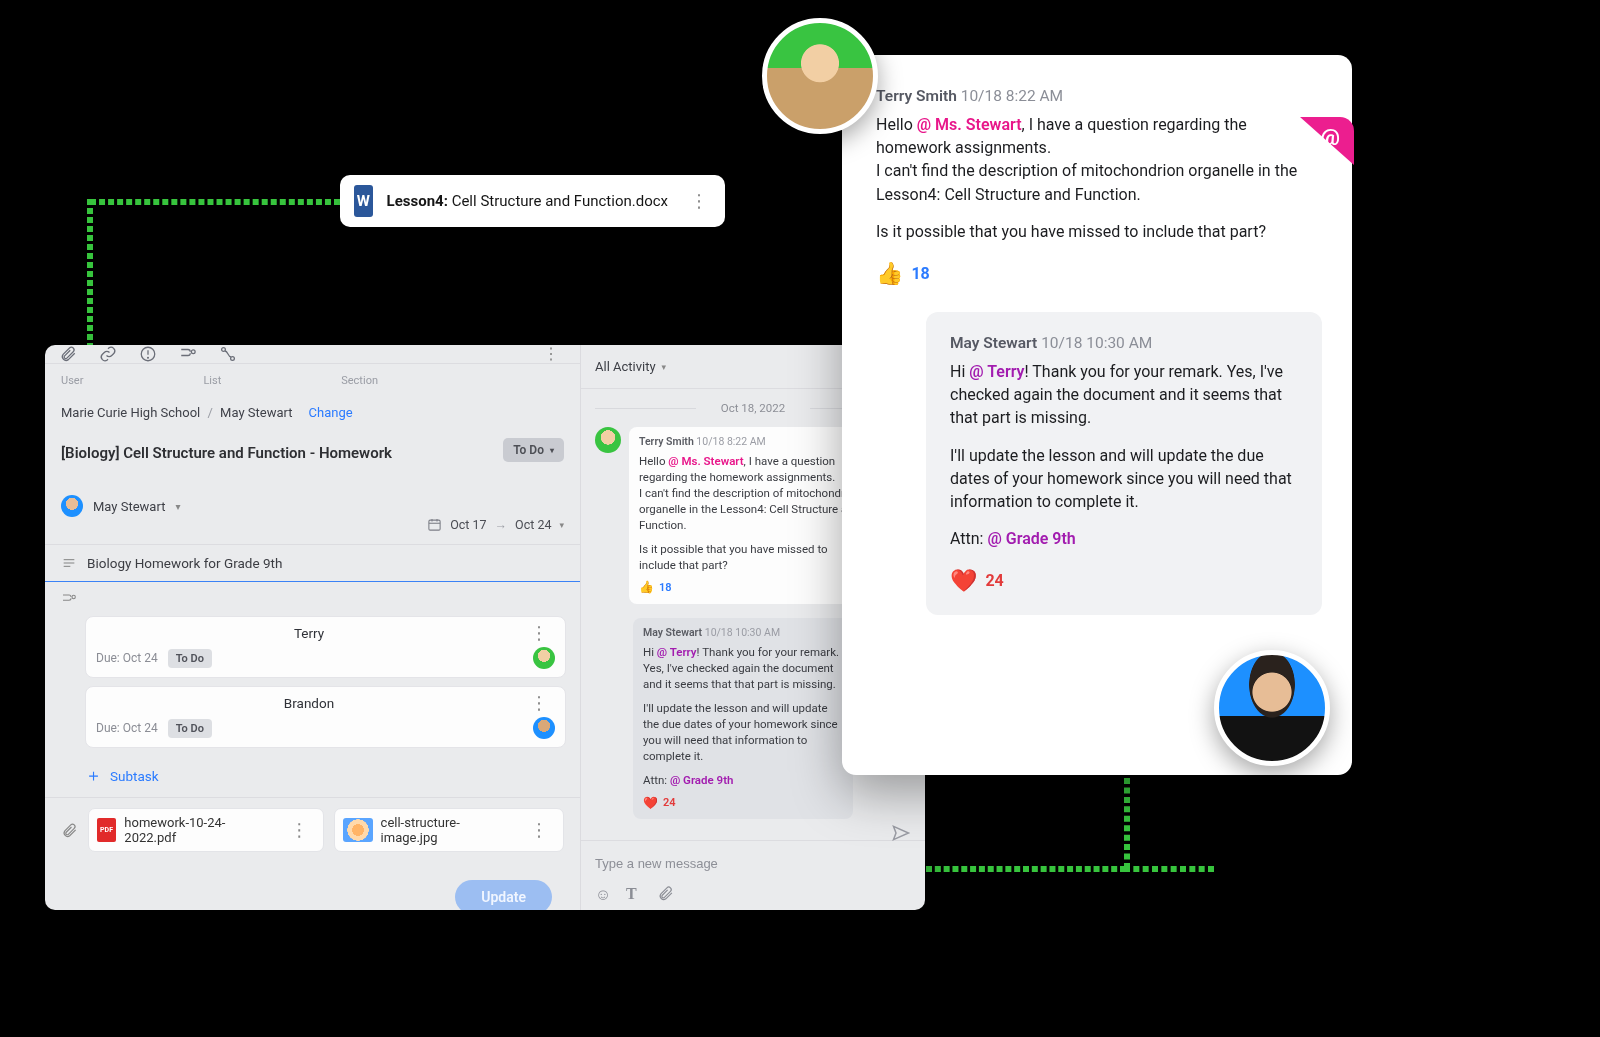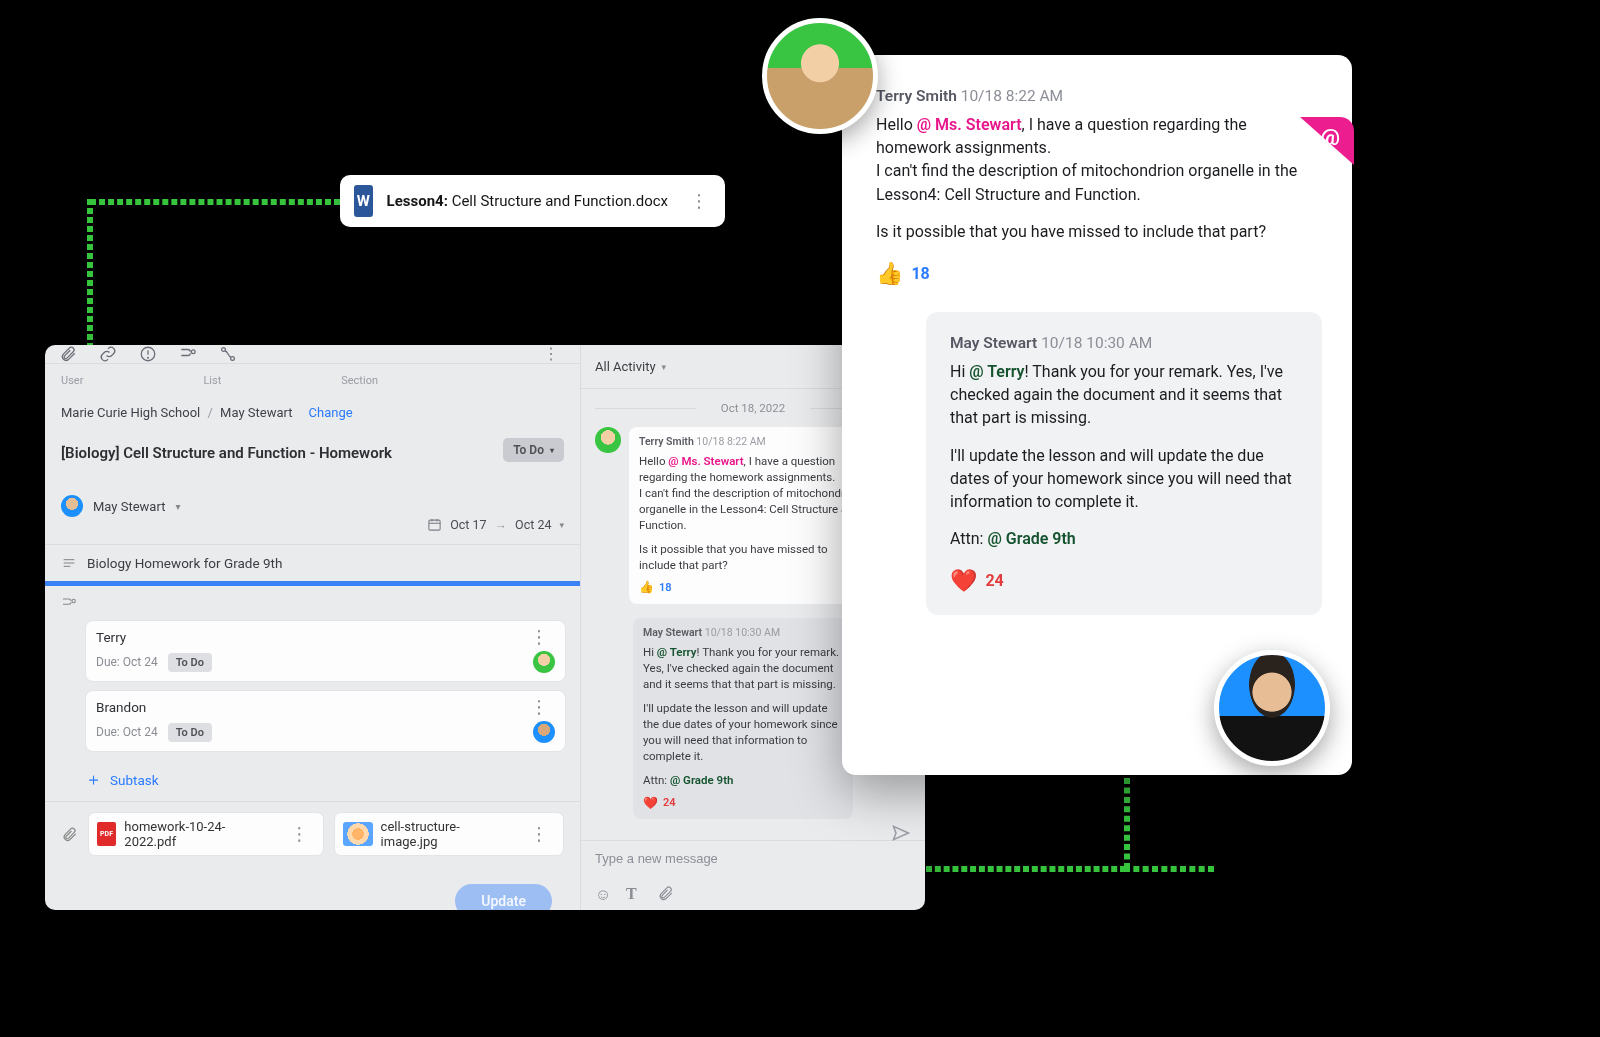--- a/index.html
+++ b/index.html
@@ -67,21 +67,21 @@
   .owner-row .caret { color:#888; font-size:10px; cursor:pointer; }
   .owner-row .spacer { flex:1; }
   .dates { display:flex; align-items:center; gap:8px; font-size:12.5px; color:#4c4e55; cursor:pointer;margin-top:37px; }
   .dates svg { width:15px; height:15px; stroke:#7c7e86; fill:none; stroke-width:1.7; }
   .dates .arrow { color:#9a9ca4; }
 
   .section-row { display:flex; align-items:center; gap:10px; padding:10px 16px;
     border-top:1px solid #dcdce0; font-size:13.5px; color:#3c3d43; }
   .section-row svg { width:16px; height:16px; stroke:#888; fill:none; stroke-width:1.6; }
 
-  .subtasks { border-top:5px solid #3b82f6; }
+  .subtasks { border-top:1px solid #3b82f6;text-align:center; }
   .sub-head { display:flex; align-items:center; gap:12px; padding:9px 16px; }
   .sub-head svg { width:16px; height:16px; stroke:#888; fill:none; stroke-width:1.6; }
   .sub-item { margin-left:40px; margin-right:14px; background:#fdfdfd; border:1px solid #e4e4e8;
     border-radius:8px; margin-bottom:8px; padding:8px 10px; }
   .sub-item .row1 { display:flex; align-items:center; font-size:13.5px; color:#303238; }
   .sub-item .row1 .name { flex:1; }
   .sub-item .row2 { display:flex; align-items:center; gap:10px; margin-top:6px; font-size:12px; color:#8b8d95; }
   .todo-pill { background:#dddfe3; color:#50525a; font-size:11px; font-weight:600;
     padding:3px 8px; border-radius:4px; }
 
@@ -114,21 +114,21 @@
   .act-date::before { left:0; } .act-date::after { right:0; }
 
   .msg { display:flex; gap:8px; margin-bottom:14px; }
   .msg .bubble { background:#fdfdfd; border-radius:8px; padding:8px 10px; max-width:245px;
     font-size:11.5px; line-height:1.4; color:#3a3c42; }
   .msg.reply { margin-left:38px; }
   .msg.reply .bubble { background:#e0e2e6; max-width:220px; }
   .msg .meta { font-size:10.5px; color:#9a9ca4; margin-bottom:3px; }
   .msg .meta .name { color:#5a5c63; font-weight:600; }
   .mention { color:#e8168a; font-weight:600; }
-  .mention-b { color:#14532d; font-weight:600; }
+  .mention-b { color:#a21caf; font-weight:600; }
   .react { display:flex; align-items:center; gap:5px; font-size:11px; font-weight:600; margin-top:6px; }
   .react.like { color:#2b7bff; } .react.like .em { font-size:12px; }
   .react.heart { color:#e23b3b; } .react.heart .em { font-size:12px; }
 
   .composer { border-top:1px solid #dcdce0; padding:10px 14px 8px; }
   .compose-in { width:100%; border:none; background:transparent; font-size:13px; color:#3a3c42;
     outline:none; }
   .compose-in::placeholder { color:#8d8f97; }
   .compose-row { display:flex; align-items:center; gap:14px; margin-top:10px; color:#8b8d95; }
   .compose-row .spacer { flex:1; }
@@ -385,21 +385,21 @@
           <span>Attn: </span><span class="mention-b">@ Grade 9th</span>
           <div class="react heart">
               <span class="em">❤️</span>
               <span>24</span>
             </div>
         </div>
       </div>
     </div>
 
     <div class="composer">
-      <div style="display:flex;align-items:flex-start">
+      <div style="display:flex;align-items:center">
         <input class="compose-in" placeholder="Type a new message" style="">
         <div class="send">
           <svg viewBox="0 0 24 24">
               <path d="M3 20l18-8L3 4l3 8-3 8z"></path>
             </svg>
         </div>
       </div>
       <div class="compose-row">
         <span class="glyph">☺</span>
         <span class="glyph" style="font-family:serif;font-weight:600">T</span>

